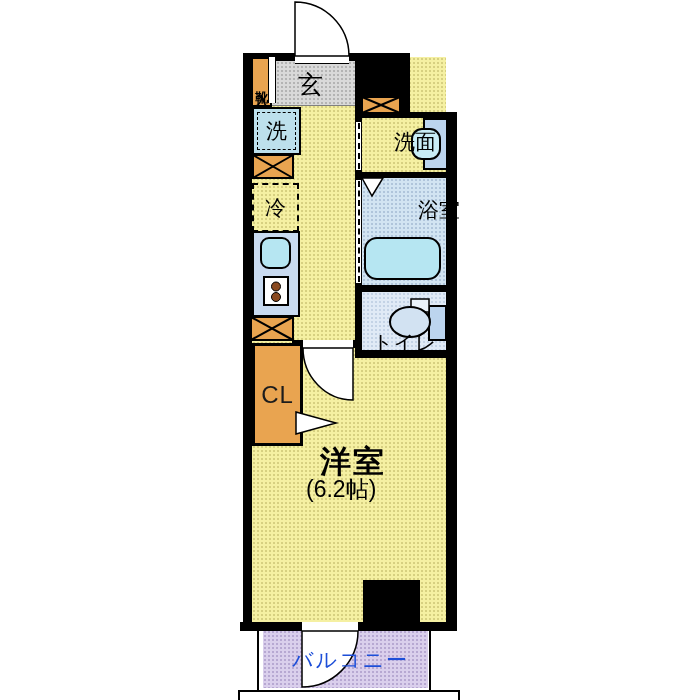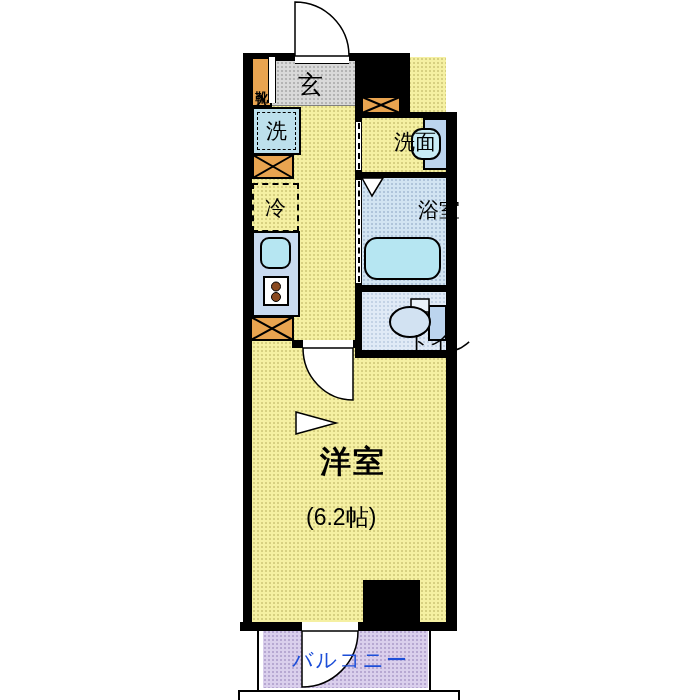--- a/index.html
+++ b/index.html
@@ -130,20 +130,23 @@
   <div class="washer-box" style="left:252px;top:107px;width:45px;height:44px;">
     <span class="fix-txt">洗</span>
   </div>
 
   <div class="fridge-box" style="left:252px;top:183px;width:43px;height:45px;">
     <span class="fix-txt">冷</span>
   </div>
 
   <div class="counter" style="left:252px;top:231px;width:44px;height:82px;"></div>
 
+  <div class="cl-box" style="left:252px;top:343px;width:45px;height:97px;">
+    <span class="lbl-cl">CL</span>
+  </div>
 
   <div class="rail" style="left:257px;top:630px;width:2px;height:61px;"></div>
   <div class="rail" style="left:429px;top:630px;width:2px;height:61px;"></div>
   <div class="slab" style="left:238px;top:690px;width:218px;height:9px;"></div>
 
   <svg class="overlay" width="700" height="700" viewBox="0 0 700 700">
     <g>
       <path class="door-arc" d="M 295 2 A 54 54 0 0 1 349 56 L 295 56 Z"></path>
     </g>
     <g>
@@ -195,18 +198,18 @@
     <g>
       <rect class="tank" x="429" y="306" width="17" height="34"></rect>
       <rect class="lid" x="411" y="299" width="18" height="13"></rect>
       <ellipse class="bowl" cx="410" cy="322" rx="20" ry="15"></ellipse>
     </g>
   </svg>
 
   <div class="lbl lbl-lg" style="left:298px;top:68px;">玄</div>
   <div class="lbl lbl-md" style="left:362px;top:128px;">洗面</div>
   <div class="lbl lbl-md" style="left:386px;top:196px;">浴室</div>
-  <div class="lbl lbl-md" style="left:376px;top:329px;">トイレ</div>
+  <div class="lbl lbl-md" style="left:340px;top:329px;">トイレ</div>
   <div class="lbl lbl-room" style="left:320px;top:441px;">洋室</div>
-  <div class="lbl lbl-size" style="left:306px;top:502px;">(6.2帖)</div>
+  <div class="lbl lbl-size" style="left:306px;top:474px;">(6.2帖)</div>
   <div class="lbl lbl-balcony" style="left:292px;top:646px;">バルコニー</div>
 
 </div>
 
 </body></html>

